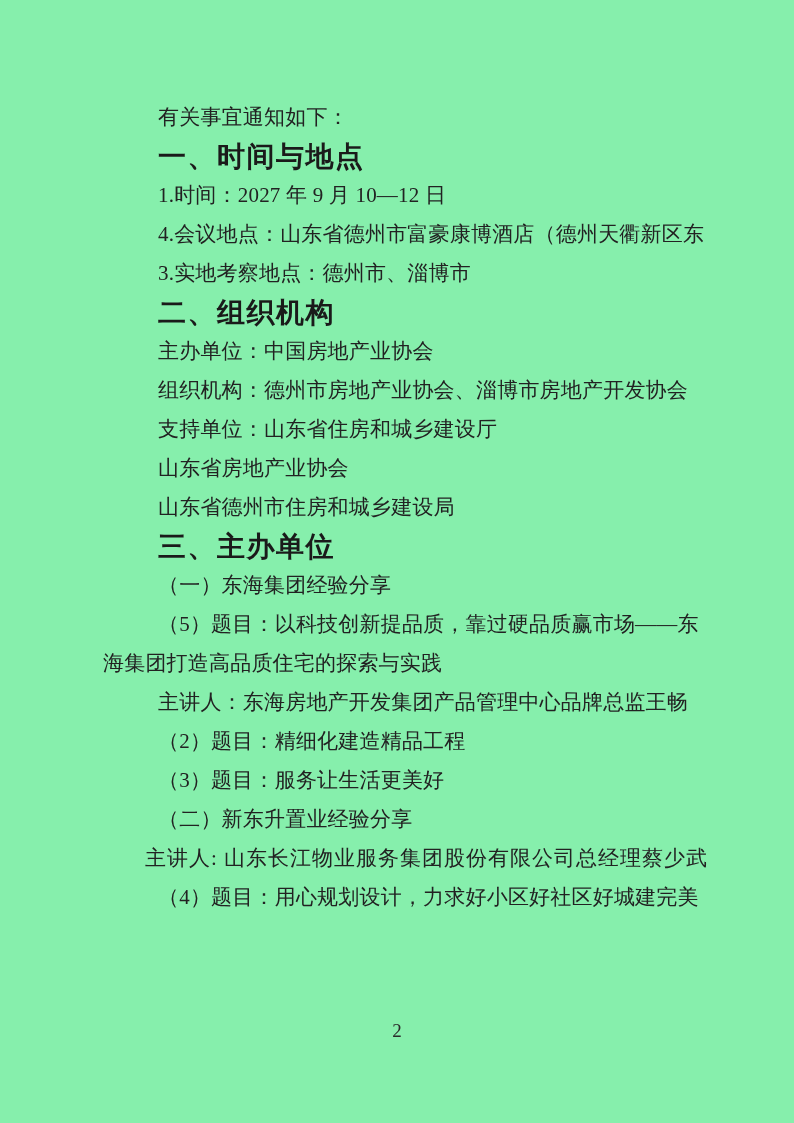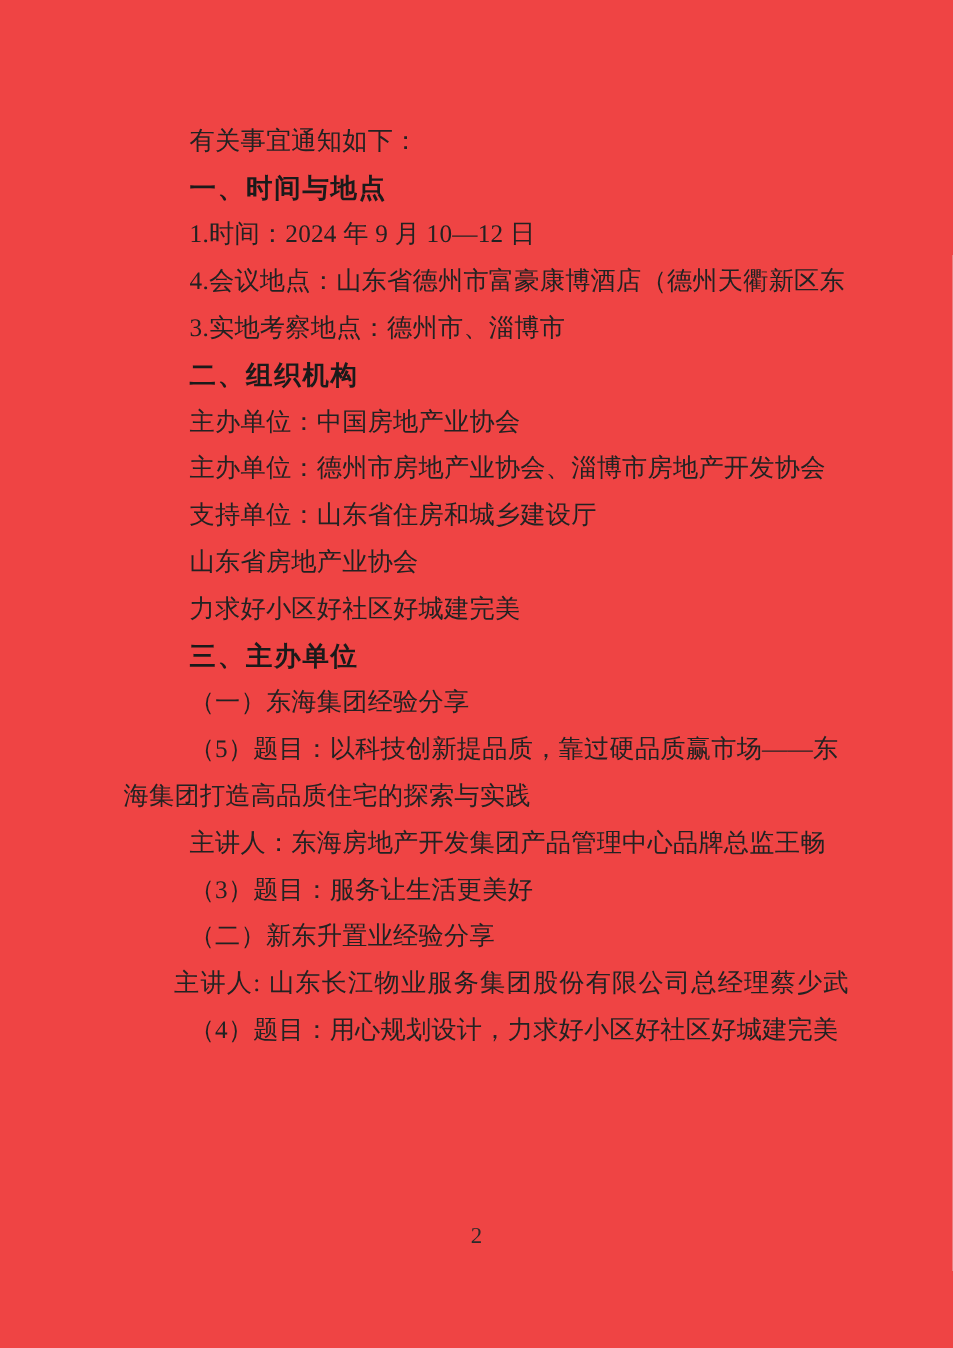--- a/index.html
+++ b/index.html
@@ -6,21 +6,21 @@
     margin: 0;
     padding: 0;
     background: #e8e8e8;
     font-family: "Liberation Serif", "DejaVu Serif", serif;
   }
   .page {
     position: relative;
     width: 794px;
     height: 1123px;
     margin: 0 auto;
-    background: #ef4444;
+    background: #86efac;
     overflow: hidden;
     color: #222222;
   }
   .doc {
     position: absolute;
     left: 103px;
     top: 98px;
     width: 640px;
   }
   .line {
@@ -29,21 +29,21 @@
     font-size: 21px;
     white-space: nowrap;
     letter-spacing: 0.2px;
     font-family: "Liberation Serif", "DejaVu Serif", serif;
   }
   .ind { padding-left: 55px; }
   .ind-sm { padding-left: 42px; letter-spacing: 1px; }
   .flush { padding-left: 0; }
   .heading {
     font-weight: bold;
-    font-size: 22px;
+    font-size: 28px;
     letter-spacing: 1.5px;
     font-family: "Liberation Sans", "DejaVu Sans", sans-serif;
     color: #1a1a1a;
   }
   .page-number {
     position: absolute;
     left: 0;
     top: 1018px;
     width: 100%;
     height: 26px;
@@ -54,33 +54,34 @@
     font-family: "Liberation Serif", "DejaVu Serif", serif;
   }
 </style>
 </head>
 <body>
 
 <div class="page">
   <div class="doc">
     <div class="line ind">有关事宜通知如下：</div>
     <div class="line ind heading">一、时间与地点</div>
-    <div class="line ind">1.时间：2024 年 9 月 10—12 日</div>
+    <div class="line ind">1.时间：2027 年 9 月 10—12 日</div>
     <div class="line ind">4.会议地点：山东省德州市富豪康博酒店（德州天衢新区东</div>
     <div class="line ind">3.实地考察地点：德州市、淄博市</div>
     <div class="line ind heading">二、组织机构</div>
     <div class="line ind">主办单位：中国房地产业协会</div>
-    <div class="line ind">主办单位：德州市房地产业协会、淄博市房地产开发协会</div>
+    <div class="line ind">组织机构：德州市房地产业协会、淄博市房地产开发协会</div>
     <div class="line ind">支持单位：山东省住房和城乡建设厅</div>
     <div class="line ind">山东省房地产业协会</div>
-    <div class="line ind">力求好小区好社区好城建完美</div>
+    <div class="line ind">山东省德州市住房和城乡建设局</div>
     <div class="line ind heading">三、主办单位</div>
     <div class="line ind">（一）东海集团经验分享</div>
     <div class="line ind">（5）题目：以科技创新提品质，靠过硬品质赢市场——东</div>
     <div class="line flush">海集团打造高品质住宅的探索与实践</div>
     <div class="line ind">主讲人：东海房地产开发集团产品管理中心品牌总监王畅</div>
+    <div class="line ind">（2）题目：精细化建造精品工程</div>
     <div class="line ind">（3）题目：服务让生活更美好</div>
     <div class="line ind">（二）新东升置业经验分享</div>
     <div class="line ind-sm">主讲人: 山东长江物业服务集团股份有限公司总经理蔡少武</div>
     <div class="line ind">（4）题目：用心规划设计，力求好小区好社区好城建完美</div>
   </div>
   <div class="page-number">2</div>
 </div>
 
 </body></html>

